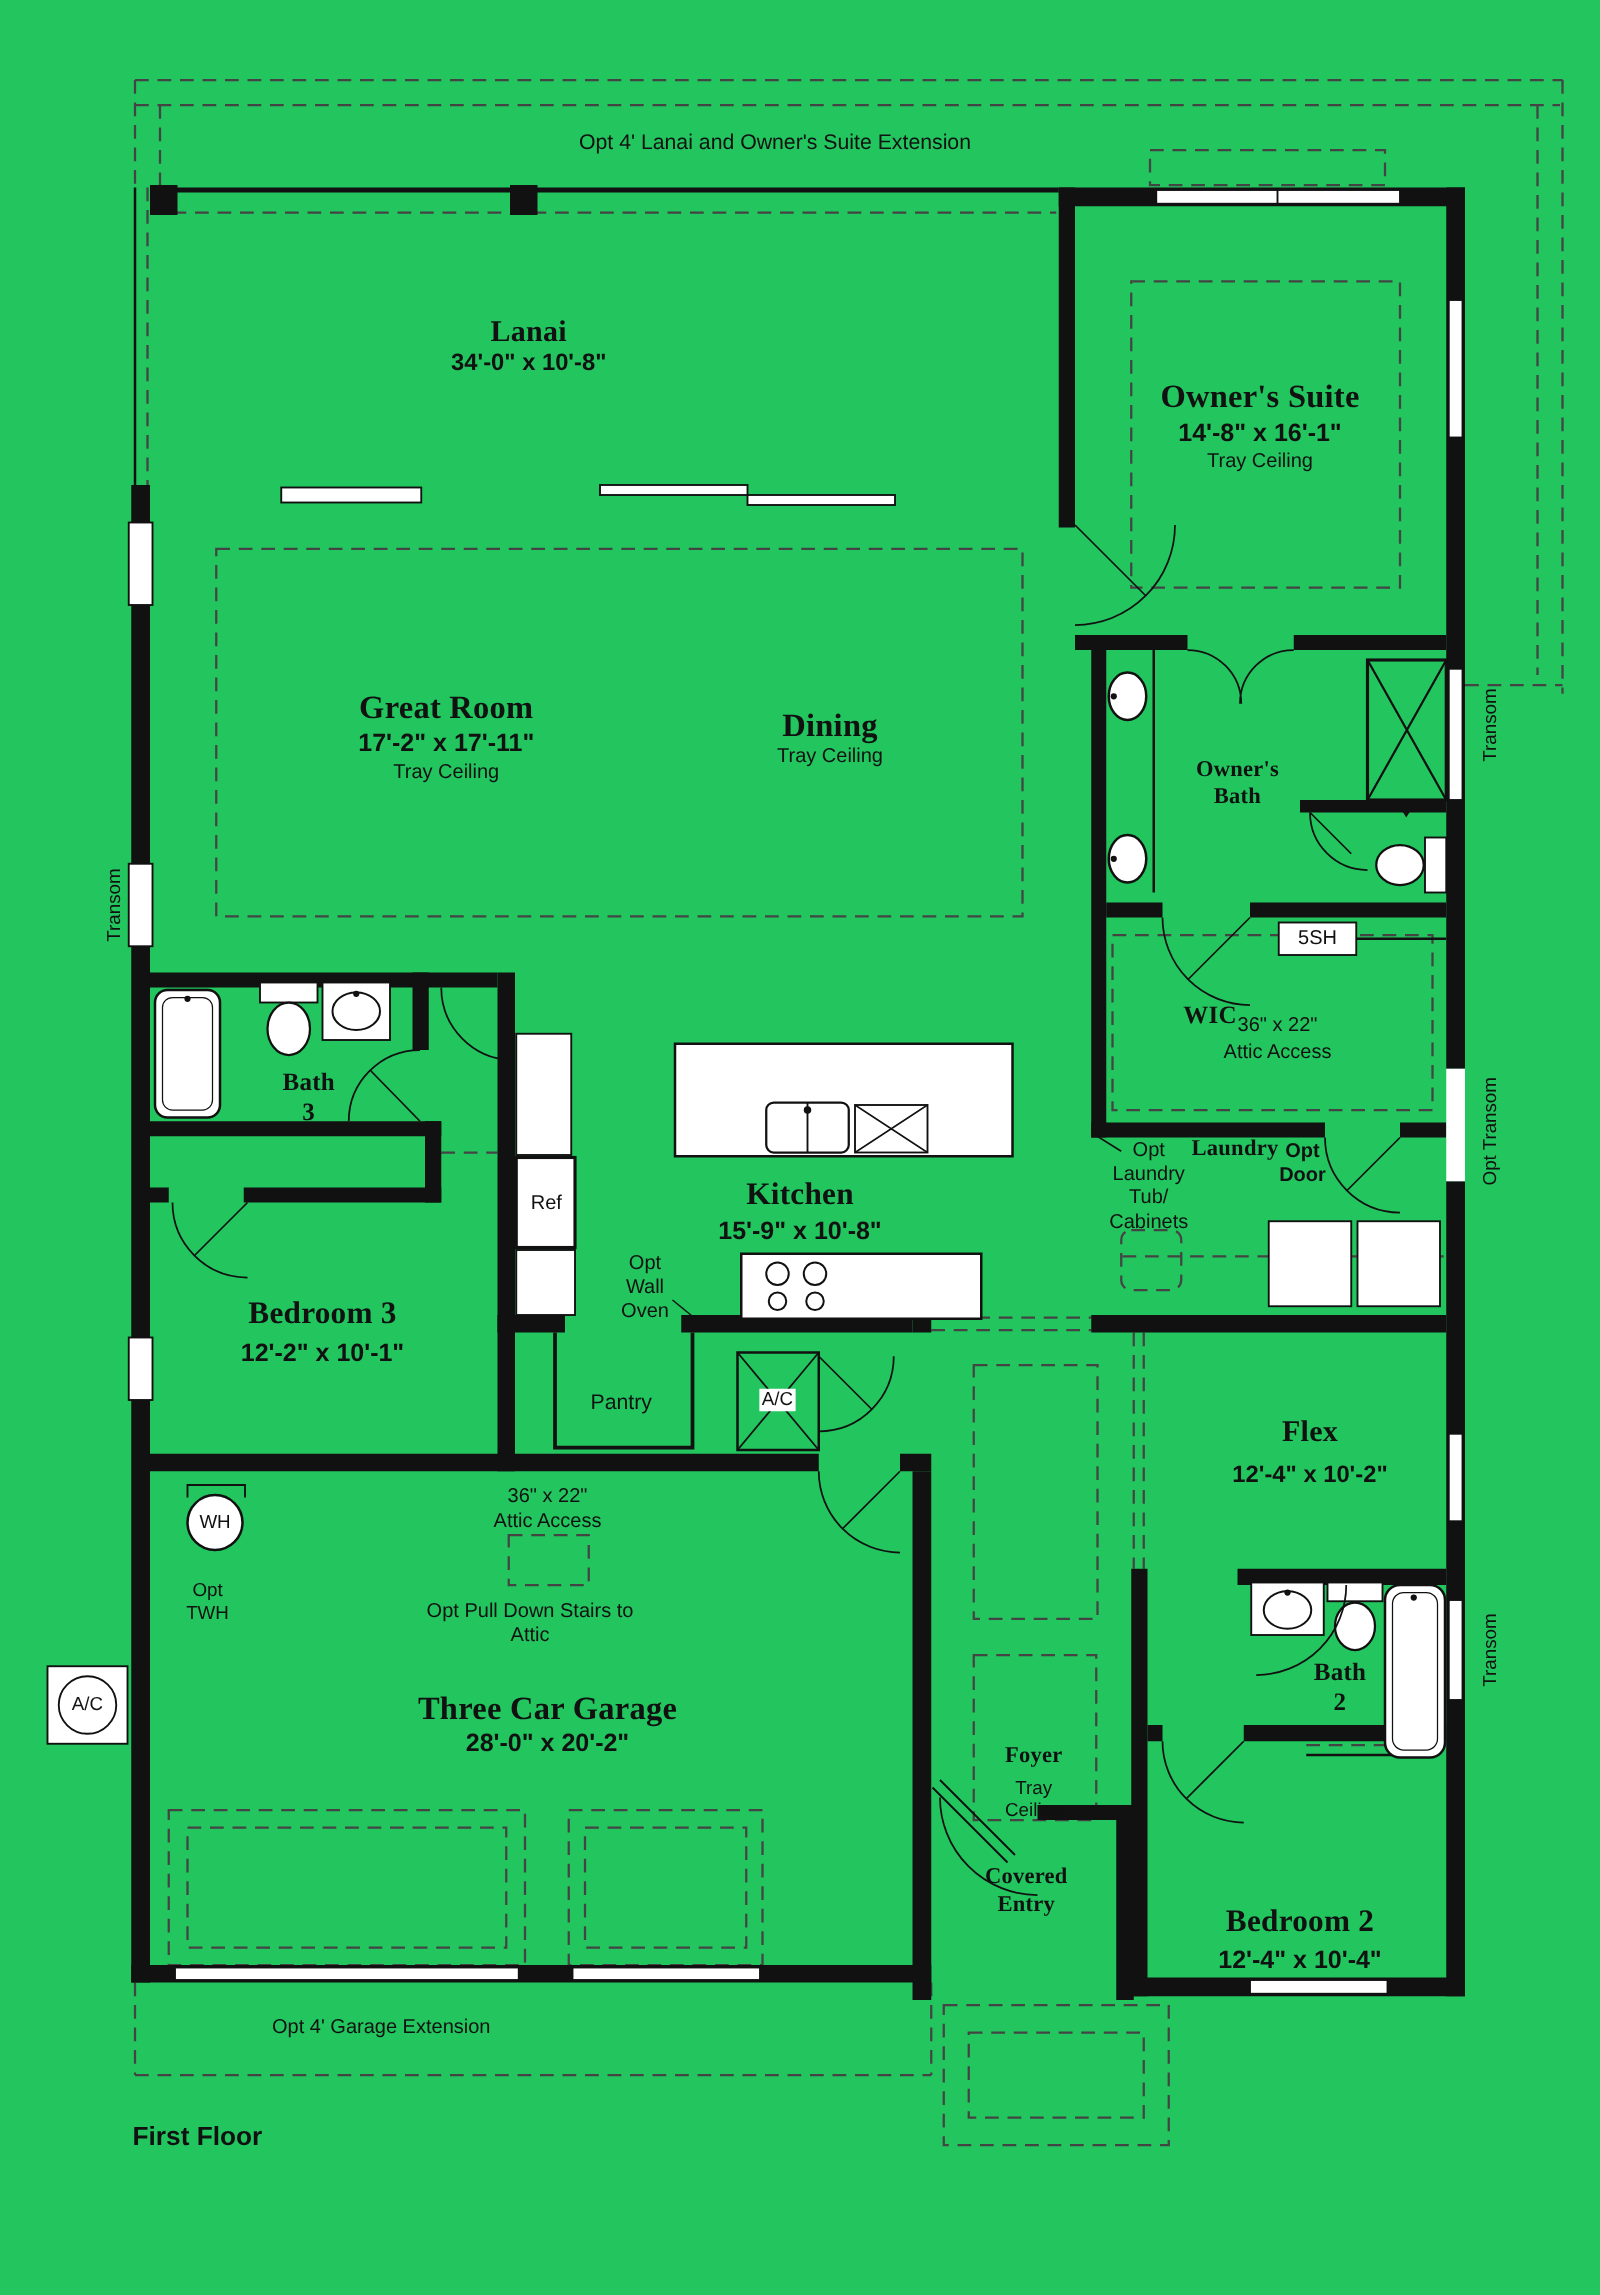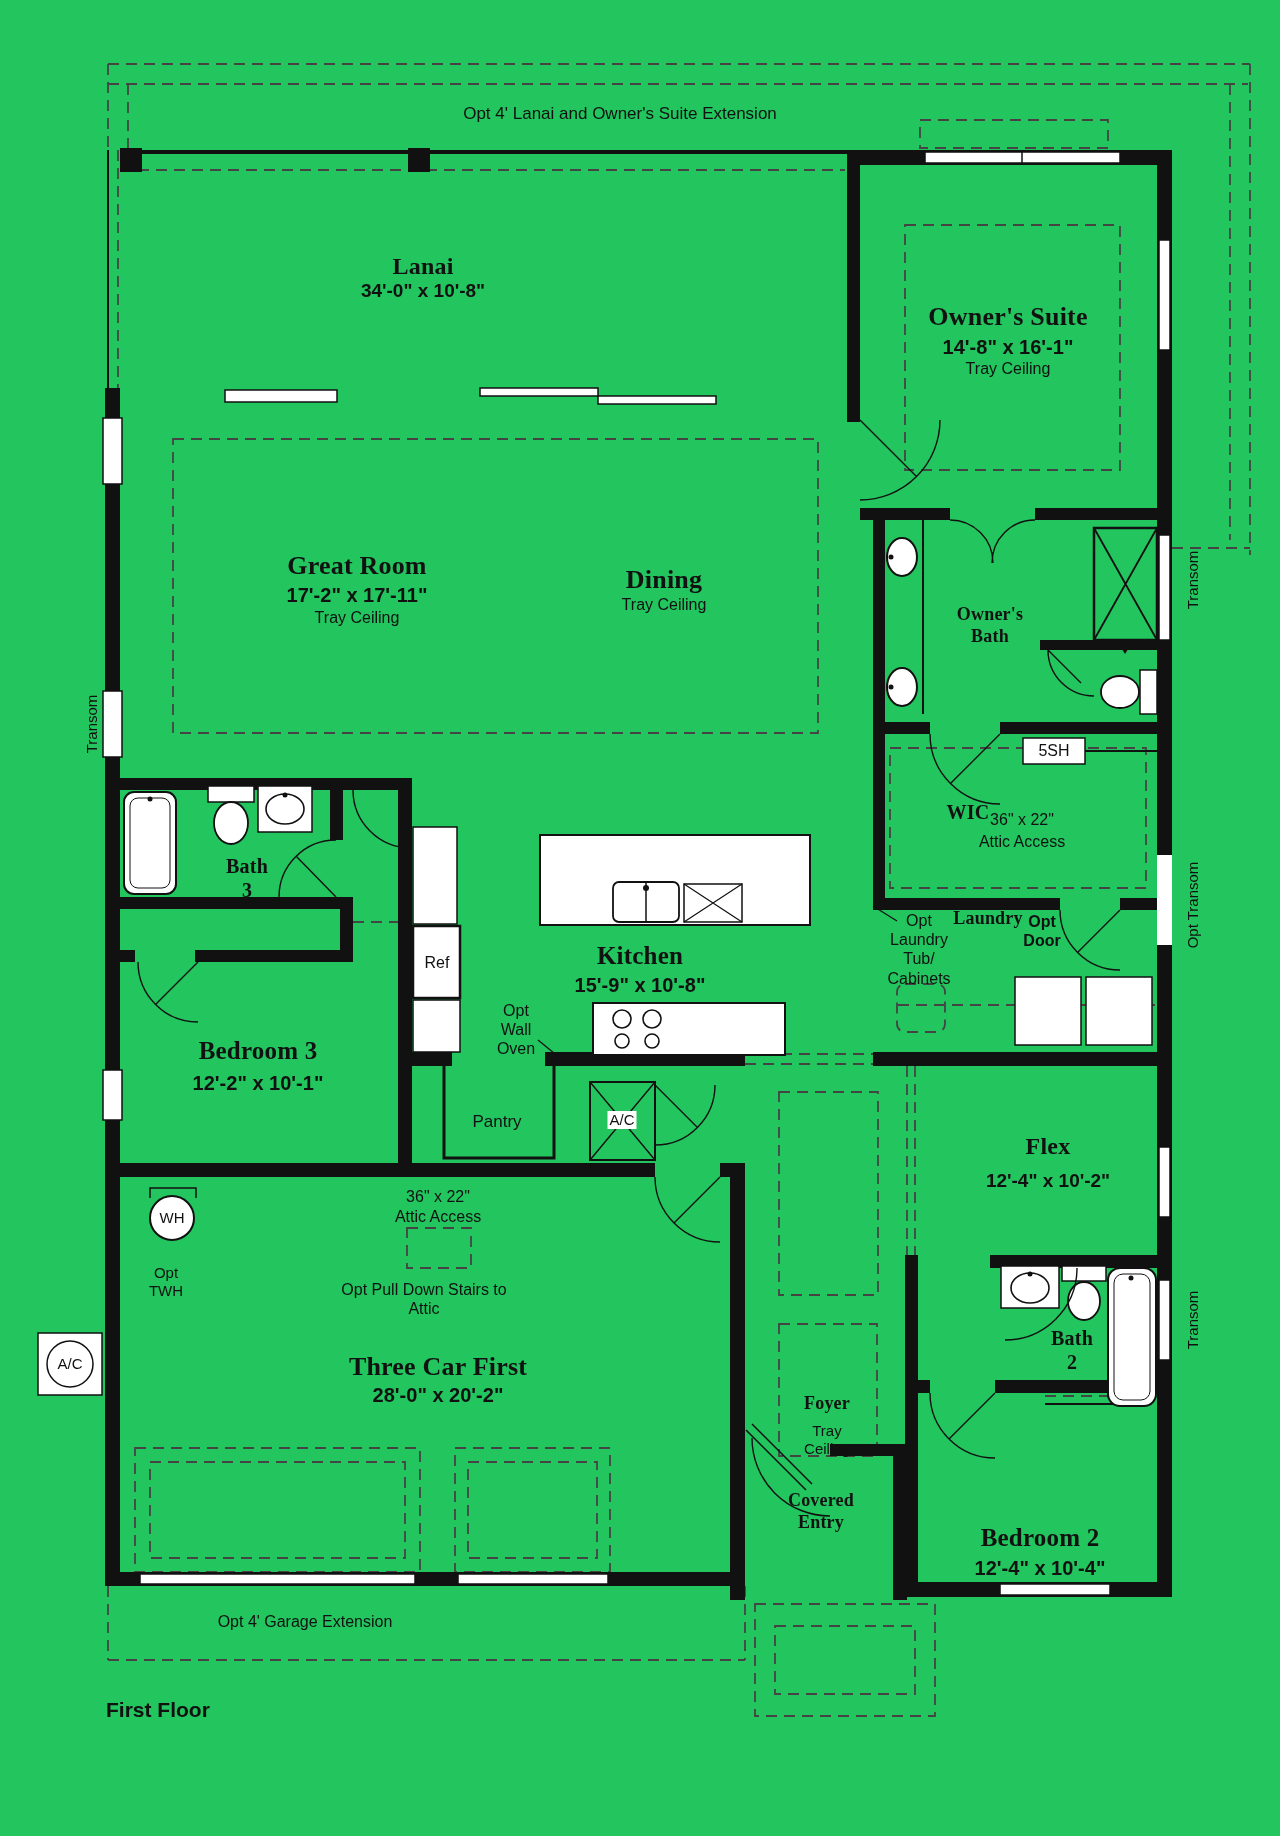--- a/index.html
+++ b/index.html
@@ -256,21 +256,21 @@
   <div class="lbl ann lg" style="left:497px;top:1122px;">Pantry</div>
   <div class="lbl ann sm chip" style="left:622px;top:1120px;">A/C</div>
 
   <div class="lbl ann sm" style="left:172px;top:1218px;">WH</div>
   <div class="lbl ann sm" style="left:166px;top:1242px;width:48px;margin-top:40px;">Opt TWH</div>
 
   <div class="lbl ann" style="left:438px;top:1197px;">36" x 22"</div>
   <div class="lbl ann" style="left:438px;top:1217px;">Attic Access</div>
   <div class="lbl ann" style="left:424px;top:1299px;width:170px;">Opt Pull Down Stairs to Attic</div>
 
-  <div class="lbl name lg" style="left:438px;top:1367px;">Three Car First</div>
+  <div class="lbl name lg" style="left:438px;top:1367px;">Three Car Garage</div>
   <div class="lbl dims" style="left:438px;top:1395px;">28'-0" x 20'-2"</div>
 
   <div class="lbl name xs" style="left:827px;top:1404px;">Foyer</div>
   <div class="lbl ann sm" style="left:827px;top:1440px;width:54px;">Tray Ceiling</div>
 
   <div class="lbl name md" style="left:1048px;top:1146px;">Flex</div>
   <div class="lbl dims sm" style="left:1048px;top:1181px;">12'-4" x 10'-2"</div>
 
   <div class="lbl name sm" style="left:1072px;top:1350px;width:56px;">Bath 2</div>
 

